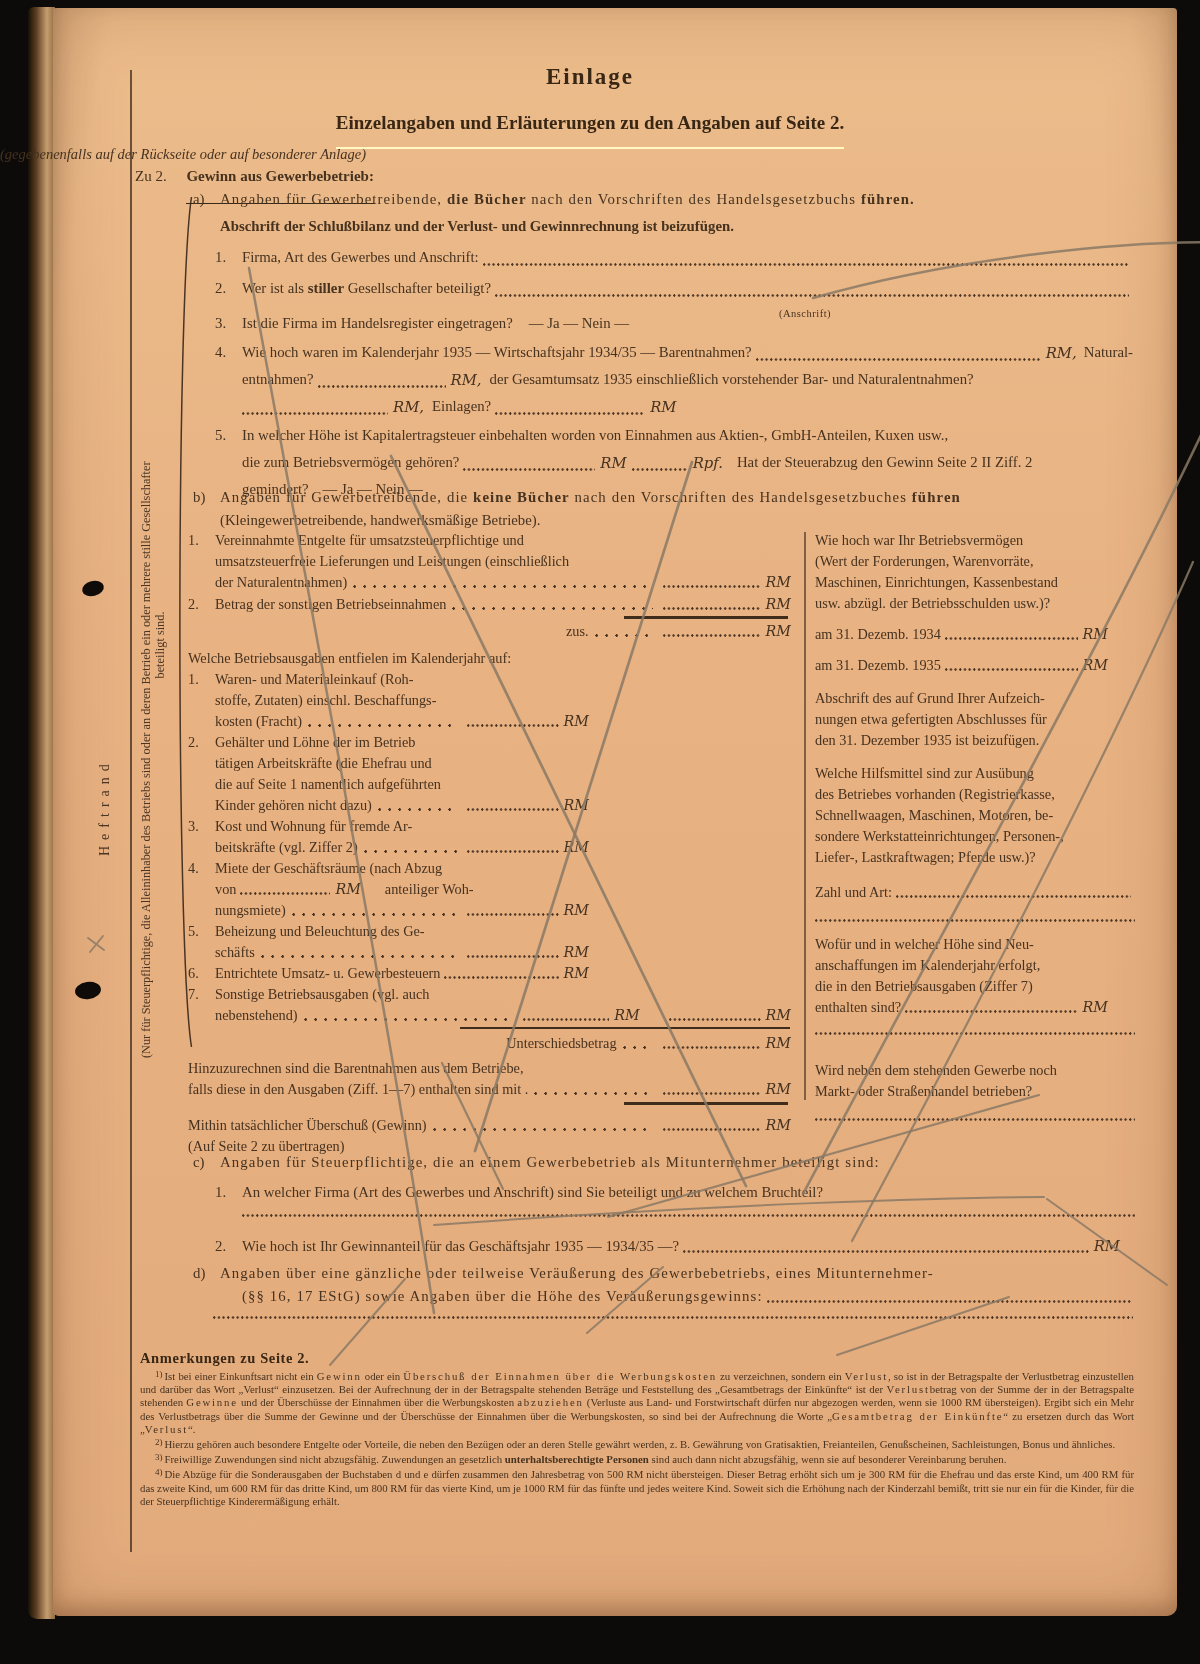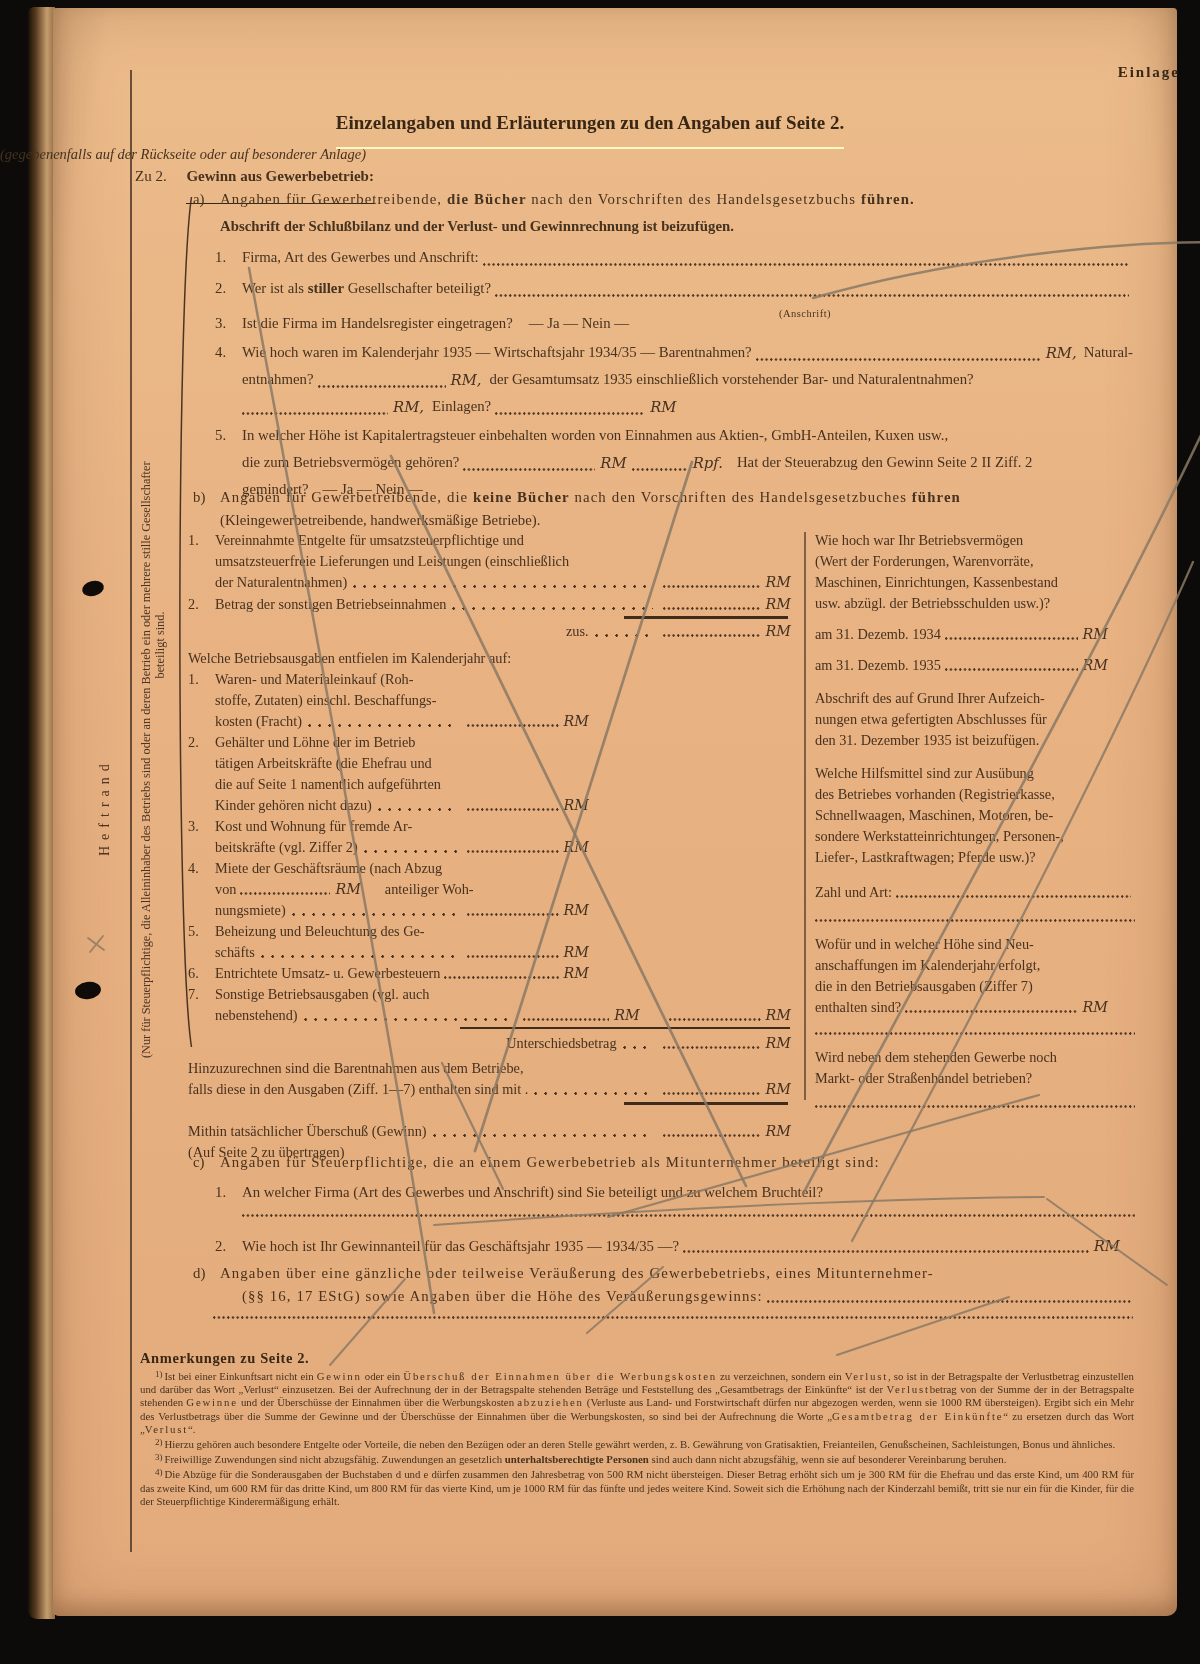--- a/index.html
+++ b/index.html
@@ -25,21 +25,21 @@
   .lead{flex:1 1 auto;height:3px;margin:0 6px 5px 6px;background-image:radial-gradient(circle at 1.6px 1.5px,#4a3322 1.15px,rgba(0,0,0,0) 1.5px);background-size:10px 3px;background-repeat:repeat-x}
   .fdots{height:3px;margin:0 4px 5px 4px;background-image:radial-gradient(circle at 1.2px 1.5px,#4a3322 1px,rgba(0,0,0,0) 1.35px);background-size:4.7px 3px;background-repeat:repeat-x}
   .mny{flex:0 0 98px}
   .sp200{flex:0 0 202px}
   .rm{font-style:italic;flex:0 0 auto;padding:0 1px;font-family:"DejaVu Serif",serif}
   .hole{position:absolute;background:#0e0b08;border-radius:50%}
   .h1{left:82px;top:581px;width:22px;height:15px;transform:rotate(-14deg)}
   .h2{left:75px;top:982px;width:26px;height:17px;transform:rotate(-8deg)}
   .heft{left:97px;top:856px;width:124px;transform:rotate(-90deg);transform-origin:0 0;font-size:14px;letter-spacing:6px;color:#4a3523}
   .mnote{position:absolute;left:139px;top:1058px;width:826px;transform:rotate(-90deg);transform-origin:0 0;font-size:12.3px;line-height:14px;color:#4a3523}
-  .hdr{left:0;top:64px;width:1180px;text-align:right;font-size:15px;font-weight:bold;letter-spacing:2px;color:#392716}
+  .hdr{left:0;top:64px;width:1180px;text-align:center;font-size:23px;font-weight:bold;letter-spacing:2px;color:#392716}
   .hdr2{left:0;top:112px;width:1180px;text-align:center;font-size:19px;font-weight:bold;color:#392716}
   .hdr3{left:0;top:146px;width:1180px;text-align:left;font-size:14.5px;font-style:italic}
   .sa{left:193px;top:186px;width:940px;font-size:14.8px;line-height:27px}
   .sb{left:193px;top:486px;width:940px;font-size:14.8px;line-height:23px}
   .colL{left:188px;top:530px;width:604px;font-size:14.3px;line-height:21px}
   .colR{left:815px;top:530px;width:320px;font-size:14.3px;line-height:21px}
   .secC{left:193px;top:1150px;width:942px;font-size:14.8px;line-height:24px}
   .secD{left:193px;top:1262px;width:942px;font-size:14.8px;line-height:23px}
   .ind{margin-left:27px}
   .ind2{margin-left:49px}
@@ -271,21 +271,21 @@
         <span class="rm">RM</span>
       </div>
     <div style="margin-top:4px">Hinzuzurechnen sind die Barentnahmen aus dem Betriebe,</div>
     <div class="fr">
         <span>falls diese in den Ausgaben (Ziff. 1—7) enthalten sind mit .</span>
         <span class="lead"></span>
         <span class="fdots mny"></span>
         <span class="rm">RM</span>
       </div>
     <div class="rule" style="width:164px;margin:2px 0 0 436px"></div>
-    <div class="fr" style="margin-top:16px">
+    <div class="fr" style="margin-top:10px">
         <span>Mithin tatsächlicher Überschuß (Gewinn)</span>
         <span class="lead"></span>
         <span class="fdots mny"></span>
         <span class="rm">RM</span>
       </div>
     <div>(Auf Seite 2 zu übertragen)</div>
   </div>
 
   <div class="t colR">
     <div>Wie hoch war Ihr Betriebsvermögen</div>
@@ -317,21 +317,21 @@
     <div class="dotfull" style="margin-top:16px"></div>
     <div style="margin-top:12px">Wofür und in welcher Höhe sind Neu-</div>
     <div>anschaffungen im Kalenderjahr erfolgt,</div>
     <div>die in den Betriebsausgaben (Ziffer 7)</div>
     <div class="fr">
         <span>enthalten sind?</span>
         <span class="fdots grow"></span>
         <span class="rm" style="margin-right:26px">RM</span>
       </div>
     <div class="dotfull" style="margin-top:14px"></div>
-    <div style="margin-top:12px">Wird neben dem stehenden Gewerbe noch</div>
+    <div style="margin-top:25px">Wird neben dem stehenden Gewerbe noch</div>
     <div>Markt- oder Straßenhandel betrieben?</div>
     <div class="dotfull" style="margin-top:16px"></div>
   </div>
 
   <div class="t secC">
     <div class="fr">
       <span class="no">c)</span>
       <span class="sp1">Angaben für Steuerpflichtige, die an einem Gewerbebetrieb als Mitunternehmer beteiligt sind:</span>
     </div>
     <div class="fr" style="margin-top:6px;margin-left:22px">

